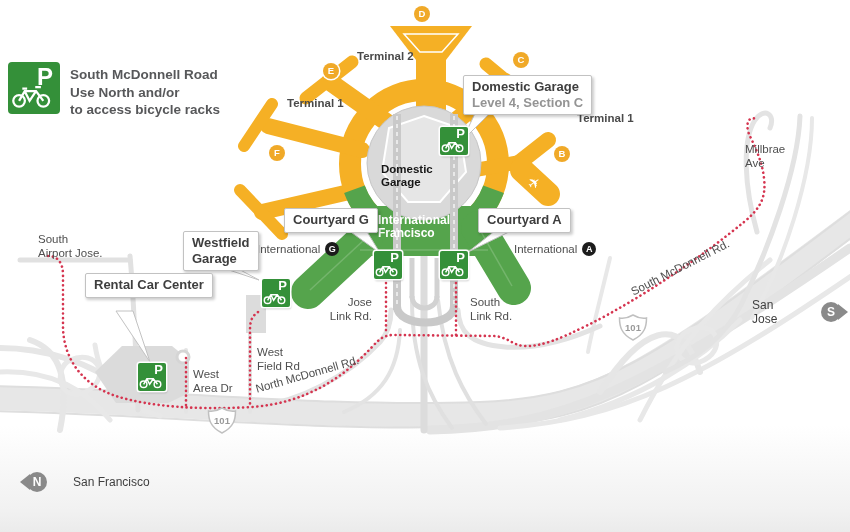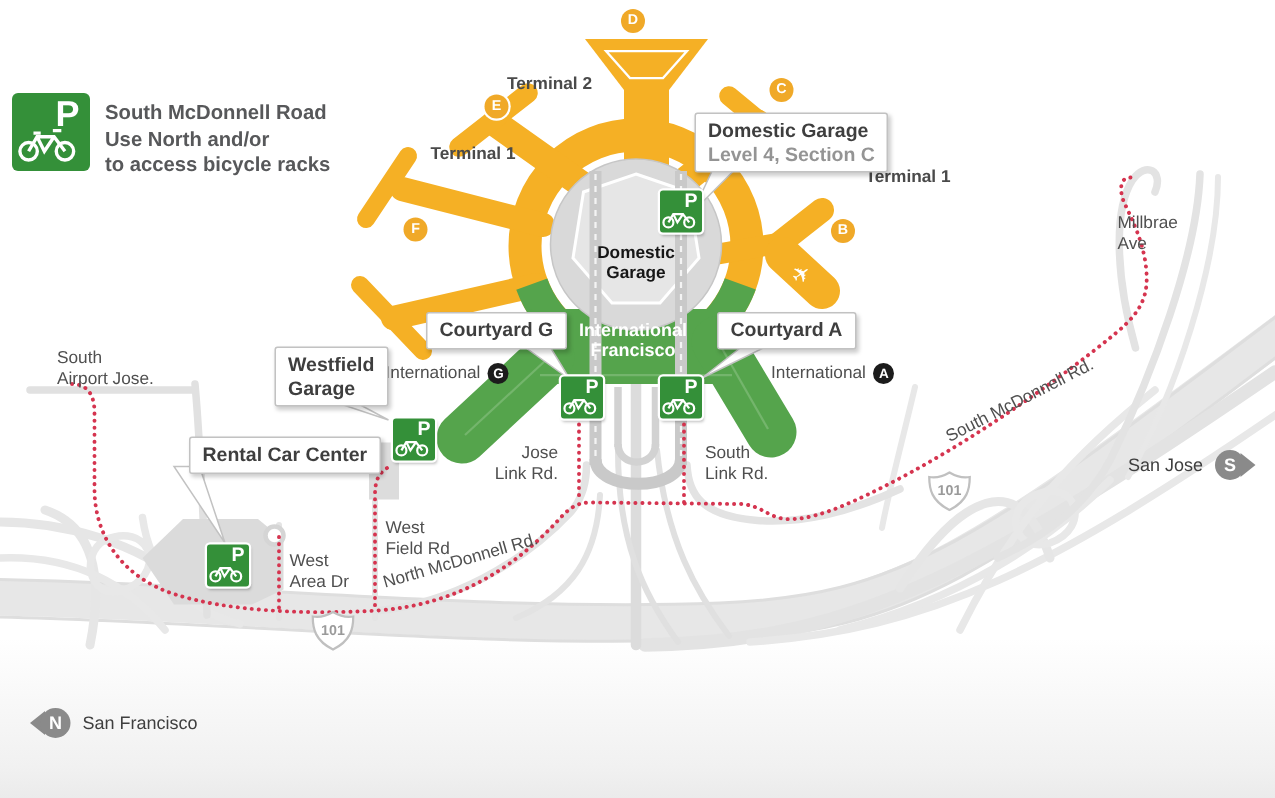--- a/index.html
+++ b/index.html
@@ -2,21 +2,21 @@
 <html><head>
 <meta charset="utf-8">
 <style>
   html,body{margin:0;padding:0;}
   body{width:850px;height:532px;font-family:"Liberation Sans",sans-serif;}
   #stage{position:relative;width:850px;height:532px;overflow:hidden;
     background:linear-gradient(180deg,#ffffff 0%,#ffffff 80%,#f1f1f1 96%,#ebebeb 100%);}
   #map-svg{position:absolute;left:0;top:0;}
   .lbl{position:absolute;font-size:11.5px;color:#4F4F4F;line-height:13.5px;white-space:nowrap;}
   .sem{font-weight:bold;color:#4A4A4A;}
-  .ctr{text-align:center;}
+  .ctr{text-align:left;}
   .rgt{text-align:right;}
   .rot16{transform:rotate(-16deg);transform-origin:0 50%;}
   .rot27{transform:rotate(-27deg);transform-origin:0 50%;}
   .callout{position:absolute;background:#fff;border:1px solid #C2C2C2;border-radius:2px;
     box-shadow:1.5px 2px 3px rgba(0,0,0,.2);padding:3px 8px 4px;font-weight:bold;font-size:13px;
     color:#3E3E3E;line-height:15.5px;white-space:nowrap;}
   .callout .sub{color:#949494;}
   .gate{position:absolute;width:16px;height:16px;border-radius:50%;background:#F0A928;
     color:#fff;font-weight:bold;font-size:9.5px;line-height:16px;text-align:center;
     box-shadow:0 0 0 1.5px #ffffff;}
@@ -28,21 +28,21 @@
   .pmark .p{position:absolute;top:-1px;right:3px;color:#fff;font-weight:bold;font-size:13px;}
   .pmark svg{position:absolute;left:1px;bottom:2px;}
   .pmark-lg{position:absolute;width:52px;height:52px;background:#349039;border-radius:4px;}
   .pmark-lg .p{position:absolute;top:1px;right:7px;color:#fff;font-weight:bold;font-size:24px;}
   .pmark-lg svg{position:absolute;left:3px;bottom:5px;}
   .legend-text{position:absolute;left:70px;top:66px;font-size:13.5px;font-weight:bold;
     color:#57585A;line-height:17.5px;}
   .shield{position:absolute;width:30px;height:27px;}
   .shield span{position:absolute;left:0;right:0;top:8px;text-align:center;font-size:9.5px;
     font-weight:bold;color:#9A9A9A;}
-  .dirgroup{position:absolute;display:flex;align-items:center;gap:7px;font-size:12px;color:#3F3F3F;}
+  .dirgroup{position:absolute;display:flex;align-items:center;gap:25px;font-size:12px;color:#3F3F3F;}
   .dirbadge{position:relative;width:30px;height:24px;flex:0 0 auto;}
   .dirbadge .letter{position:absolute;top:5px;font-size:12px;font-weight:bold;color:#fff;
     width:20px;text-align:center;}
   .white2{color:#fff;font-weight:bold;font-size:12px;line-height:13px;}
   .plane{position:absolute;left:528px;top:174px;color:#fff;font-size:15px;
     transform:rotate(-35deg);}
   .garagelbl{position:absolute;font-weight:bold;font-size:11.5px;color:#161616;line-height:13px;}
 </style>
 </head>
 <body>
@@ -161,21 +161,21 @@
         <path d="M5,11 L8.5,5 H15.5 L20,11 M8.5,5 L11.5,11 L15.5,5 M15,2.5 H18.5 M7,3.5 H10"></path>
       </g>
     </svg>
   </div>
   <div class="legend-text">
     <div>South McDonnell Road</div>
     <div>Use North and/or</div>
     <div>to access bicycle racks</div>
   </div>
 
-  <div class="lbl sem" style="left:338px;top:50px;">Terminal 2</div>
+  <div class="lbl sem" style="left:357px;top:50px;">Terminal 2</div>
   <div class="lbl sem" style="left:287px;top:97px;">Terminal 1</div>
   <div class="lbl sem" style="left:577px;top:112px;">Terminal 1</div>
 
   <div class="garagelbl ctr" style="left:381px;top:163px;width:86px;">
     <div>Domestic</div>
     <div>Garage</div>
   </div>
 
   <div class="white2 ctr" style="position:absolute;left:378px;top:214px;width:88px;">
     <div>International</div>
@@ -202,21 +202,21 @@
   <div class="callout" style="left:463px;top:75px;">
     <div>Domestic Garage</div>
     <div class="sub">Level 4, Section C</div>
   </div>
   <div class="callout" style="left:478px;top:208px;">Courtyard A</div>
   <div class="callout" style="left:284px;top:208px;">Courtyard G</div>
   <div class="callout" style="left:183px;top:231px;">
     <div>Westfield</div>
     <div>Garage</div>
   </div>
-  <div class="callout" style="left:85px;top:291px;margin-left:41px;">Rental Car Center</div>
+  <div class="callout" style="left:85px;top:273px;">Rental Car Center</div>
 
   <div class="pmark" style="left:440px;top:127px;">
     <span class="p">P</span>
     <svg width="24" height="15" viewBox="0 0 26 16">
         <g stroke="#fff" stroke-width="1.6" fill="none">
           <circle cx="5" cy="11" r="3.6"></circle>
           <circle cx="20" cy="11" r="3.6"></circle>
           <path d="M5,11 L8.5,5 H15.5 L20,11 M8.5,5 L11.5,11 L15.5,5"></path>
         </g>
       </svg>

